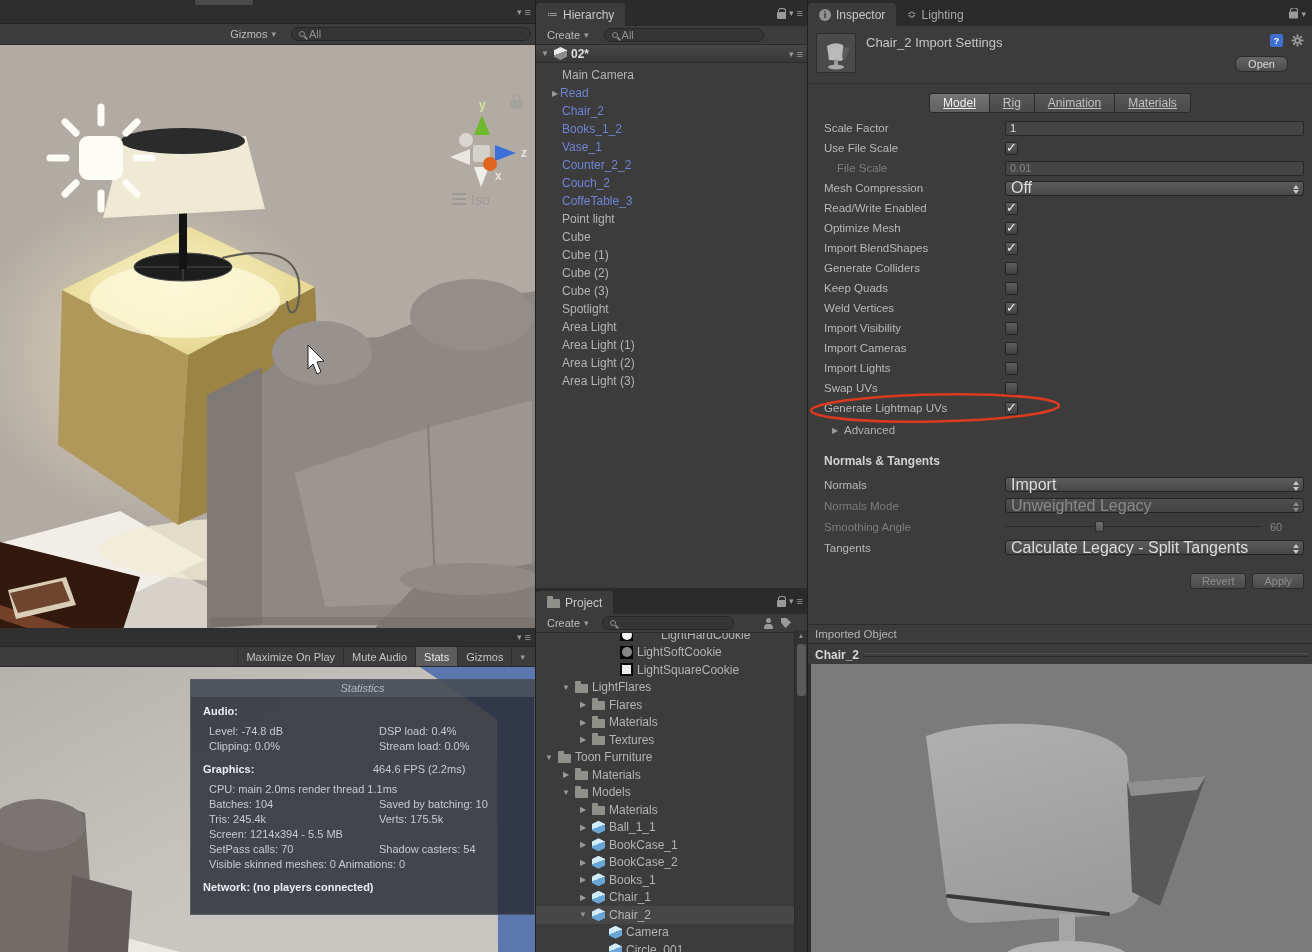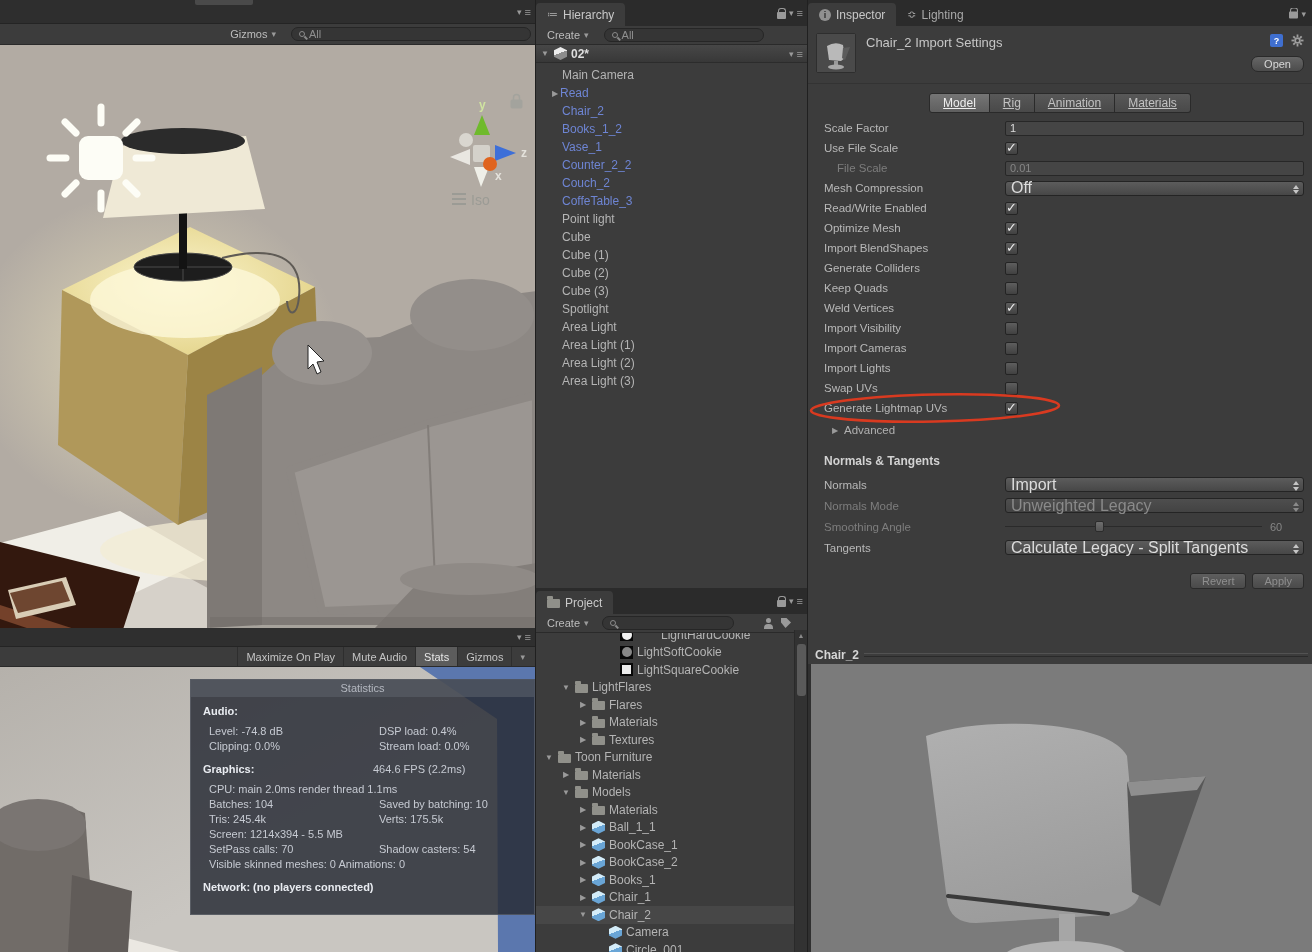--- a/index.html
+++ b/index.html
@@ -57,21 +57,21 @@
   #game-toolbar { justify-content:flex-end; padding-right:2px; height:20px; }
   #game-toolbar .gbtn { padding:0 8px; height:100%; display:flex; align-items:center;
                         border-left:1px solid #2e2e2e; color:#c4c4c4; }
   #game-toolbar .gbtn.active { background:#5c5c5c; color:#e8e8e8; }
   #game-viewport { position:relative; width:536px; height:285px; background:#c6c3be; }
 
   
   #stats-box { position:absolute; left:190px; top:12px; width:345px; height:236px;
                background:rgba(40,44,54,0.84); border:1px solid rgba(135,140,150,0.35); font-size:11px; }
   #stats-title { height:17px; background:rgba(95,100,110,0.55); color:#b4b8c0; text-align:center;
-                 line-height:17px; font-size:11px; }
+                 line-height:17px; font-size:11px;font-style:italic; }
   #stats-body { padding:7px 12px 0 12px; color:#c6cad2; line-height:15px; }
   .shead { color:#e9ecf1; font-weight:bold; }
   .srow { display:flex; padding-left:6px; }
   .srow .sl { width:170px; }
   .sgap { height:8px; }
   .sgap2 { height:5px; }
 
   
   #hier-panel { left:536px; top:0; width:272px; height:588px; border-right:1px solid #202020; }
   #hier-toolbar { height:19px; gap:2px; padding-left:4px; }
@@ -107,21 +107,21 @@
   #insp-panel { left:808px; top:0; width:504px; height:952px; }
   #insp-tabbar .paneicons { right:6px; }
   #insp-header { position:relative; height:58px; background:#3c3c3c; border-bottom:1px solid #333; }
   #insp-thumb { position:absolute; left:8px; top:7px; width:40px; height:40px; background:#4f4f4f;
                 border:1px solid #2e2e2e; border-radius:2px; }
   #insp-title { position:absolute; left:58px; top:9px; font-size:13px; color:#c6c6c6; }
   #insp-hdr-icons { position:absolute; right:8px; top:8px; display:flex; gap:8px; align-items:center; }
   .help-icon { width:13px; height:13px; background:#3f6fd0; border-radius:2px; color:#fff; font-size:9px;
                font-weight:bold; display:flex; align-items:center; justify-content:center; }
   .help-icon::after { content:"?"; }
-  .open-btn { position:absolute; right:8px; top:30px; padding:1px 12px; font-size:11px; color:#d8d8d8;
+  .open-btn { position:absolute; right:24px; top:30px; padding:1px 12px; font-size:11px; color:#d8d8d8;
               background:linear-gradient(#666,#4c4c4c); border:1px solid #2a2a2a; border-radius:7px; }
   #mode-tabs { display:flex; justify-content:center; margin-top:9px; }
   .mtab { padding:2px 13px; font-size:12px; color:#c2c2c2; background:linear-gradient(#585858,#494949);
           border:1px solid #2a2a2a; border-left:none;text-decoration:underline; }
   .mtab:first-child { border-left:1px solid #2a2a2a; border-radius:3px 0 0 3px; }
   .mtab:last-child { border-radius:0 3px 3px 0; }
   .mtab.active { background:linear-gradient(#757575,#5f5f5f); color:#efefef; }
   .iheading { font-weight:bold; color:#d2d2d2; font-size:12px; padding-left:16px; }
   #meshes-heading { margin-top:17px; }
   #meshes-rows { margin-top:5px; }
@@ -760,20 +760,21 @@
             </span>
         </div>
       </div>
     </div>
 
     <div id="apply-row">
       <div class="abtn">Revert</div>
       <div class="abtn">Apply</div>
     </div>
 
+    <div id="imported-bar">Imported Object</div>
 
     <div id="preview-titlebar">
       <span>Chair_2</span>
       <span class="dblline"></span>
     </div>
 
     <div id="preview-area">
       <svg width="504" height="288" viewBox="0 0 504 288">
         <defs>
           <linearGradient id="chairback" x1="0" y1="0" x2="0.3" y2="1">

